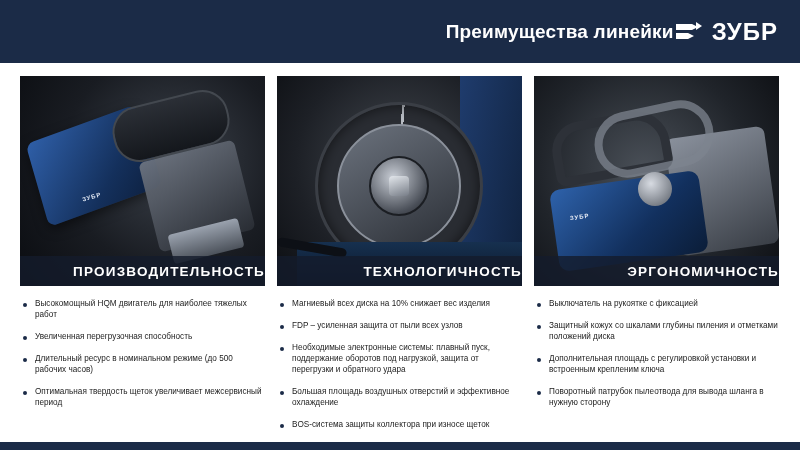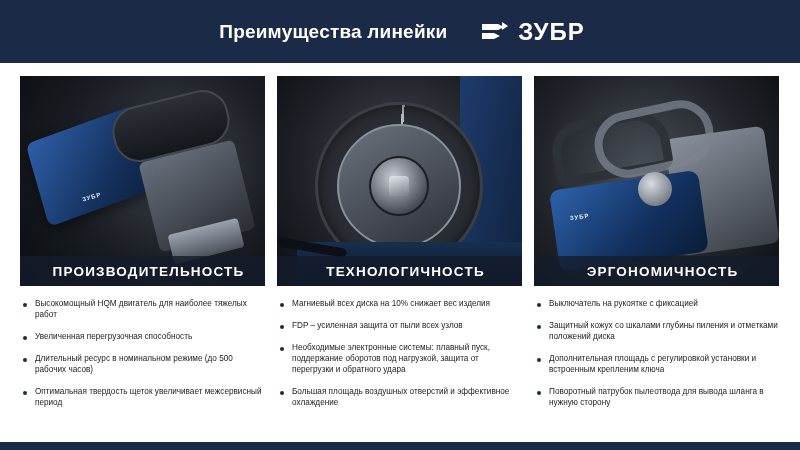--- a/index.html
+++ b/index.html
@@ -12,21 +12,21 @@
   .slide {
     position: relative;
     width: 800px; height: 450px;
     background: #ffffff;
   }
   
   .header {
     position: absolute; left: 0; top: 0;
     width: 800px; height: 63px;
     background: #1b2b47;
-    display: flex; align-items: center; justify-content: center; gap: 33px;
+    display: flex; align-items: center; justify-content: flex-end;
   }
   .header-title {
     color: #ffffff;
     font-size: 19px;
     font-weight: bold;
     letter-spacing: 0.2px;
     margin-left: 26px;
   }
   .brand {
     display: flex; align-items: center;
@@ -58,21 +58,21 @@
     width: 245px; height: 210px;
     overflow: hidden;
     background: #0c0f14;
   }
   .caption-bar {
     position: absolute;
     left: 0; bottom: 0;
     width: 100%;
     height: 30px;
     background: rgba(20,28,44,0.80);
-    display: flex; align-items: center; justify-content: center; padding-left: 12px;
+    display: flex; align-items: center; justify-content: flex-end; padding-left: 12px;
   }
   .caption-text {
     color: #ffffff;
     font-size: 13.5px;
     font-weight: bold;
     letter-spacing: 1.2px;
     text-transform: uppercase;
   }
   
   .bullets {
@@ -308,20 +308,24 @@
           <span>– усиленная защита от пыли всех узлов</span>
         </div>
         <div class="bullet">
           <span class="b">Необходимые электронные системы:</span>
           <span>плавный пуск, поддержание оборотов под нагрузкой, защита от перегрузки и обратного удара</span>
         </div>
         <div class="bullet">
           <span class="b">Большая площадь воздушных отверстий и эффективное охлаждение</span>
           <span></span>
         </div>
+        <div class="bullet">
+          <span class="b">BOS-система</span>
+          <span>защиты коллектора при износе щеток</span>
+        </div>
       </div>
     </div>
 
     <div class="col">
       <div class="photo">
         <div class="ph-bg p3">
           <span class="guard"></span>
           <span class="handle"></span>
           <span class="handle2"></span>
           <span class="body"></span>

